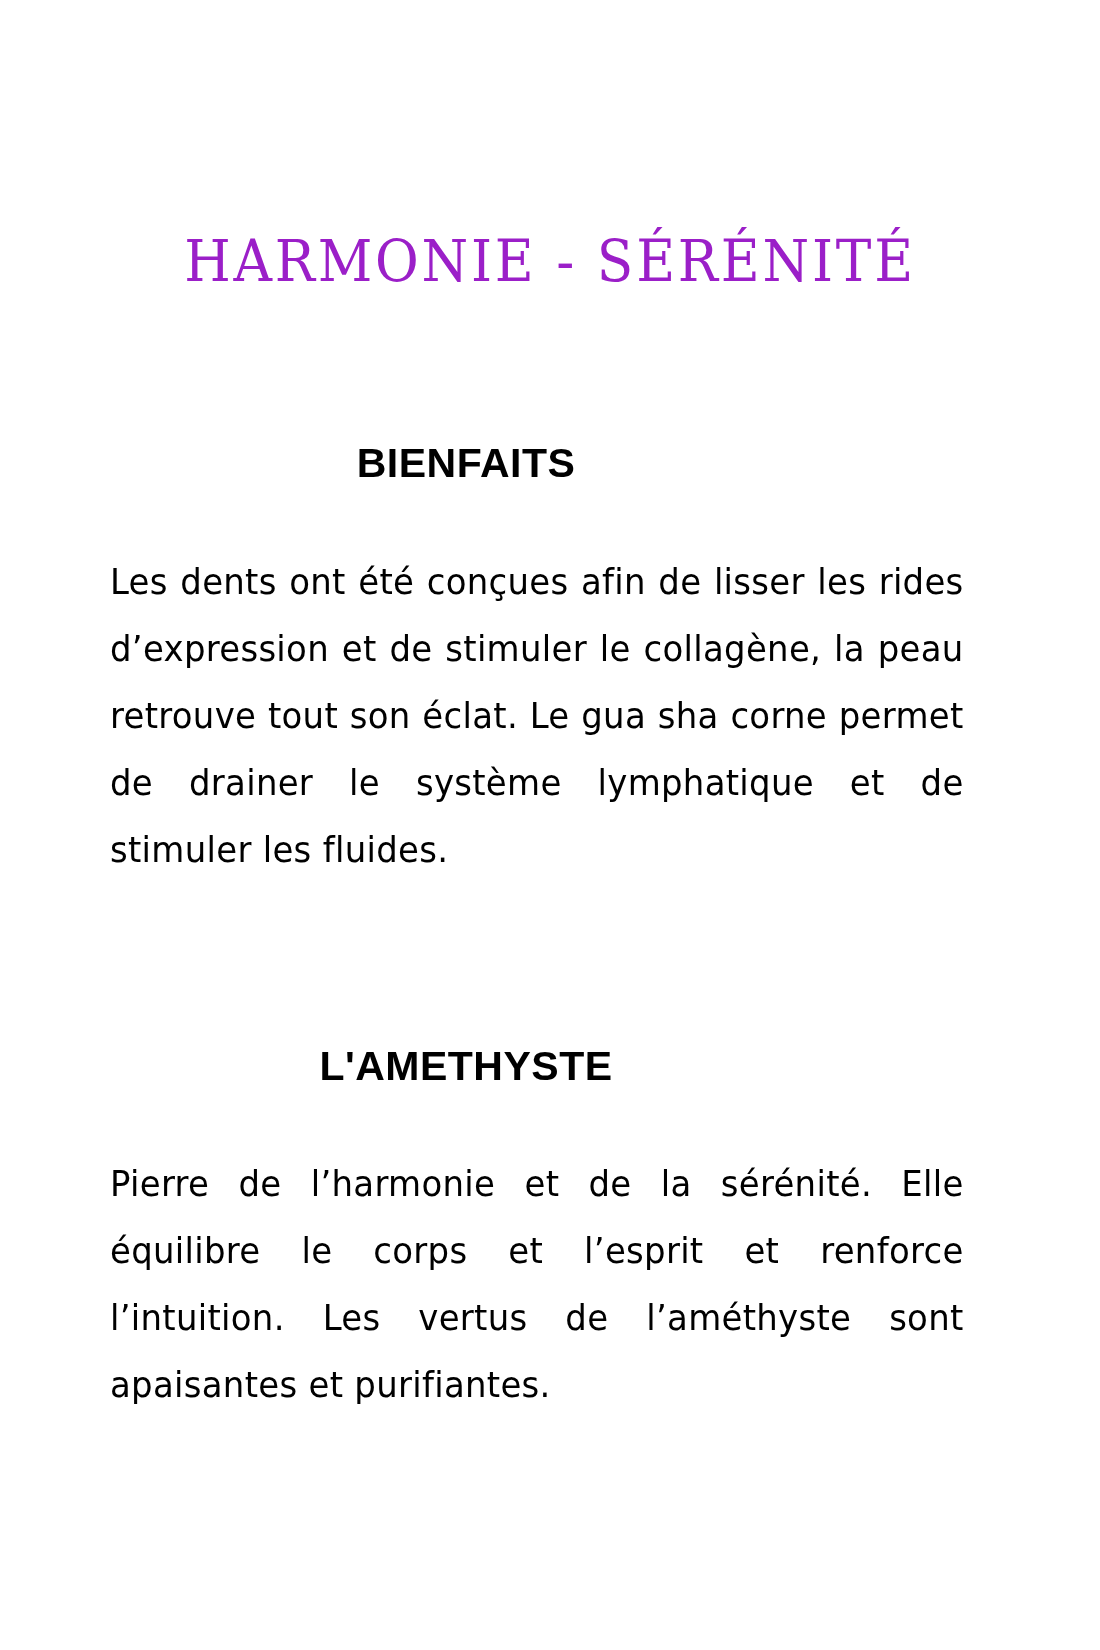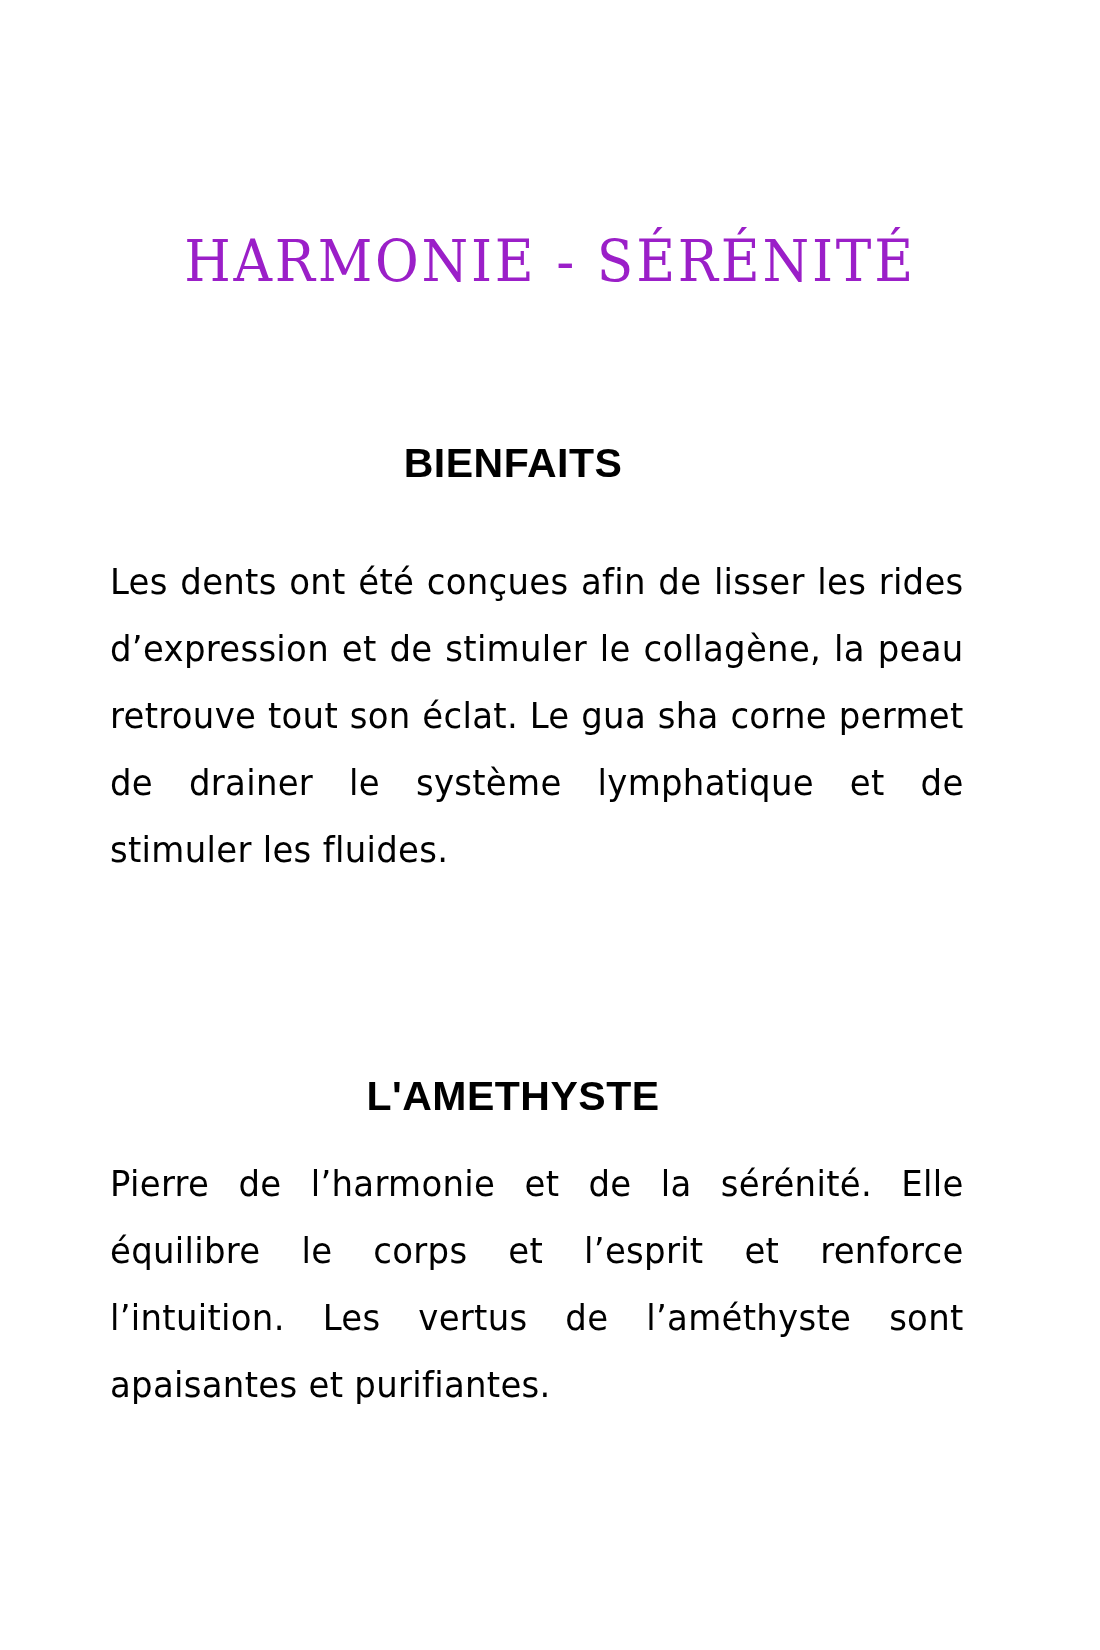--- a/index.html
+++ b/index.html
@@ -34,24 +34,23 @@
       position: absolute;
       left: 0;
       width: 932px;
       text-align: center;
       font-family: "Liberation Sans", sans-serif;
       font-weight: bold;
       font-size: 41px;
       line-height: 50px;
       margin: 0;
       letter-spacing: 0.5px;
-      padding-left: 47px;
     }
     .heading.h1 { top: 438px; }
-    .heading.h2 { top: 1071px; }
+    .heading.h2 { top: 1041px; }
     .body-text {
       position: absolute;
       left: 110px;
       width: 880px;
       margin: 0;
       font-family: "DejaVu Sans", sans-serif;
       font-size: 35px;
       line-height: 67px;
       text-align: justify;
       text-align-last: left;

